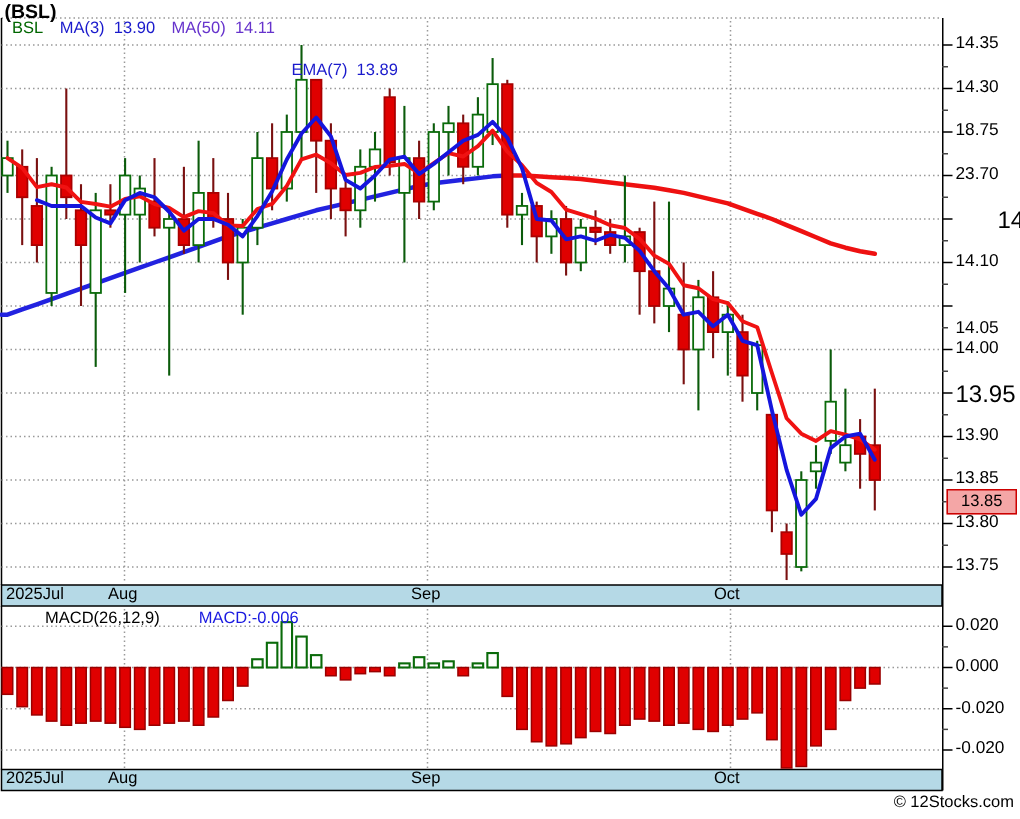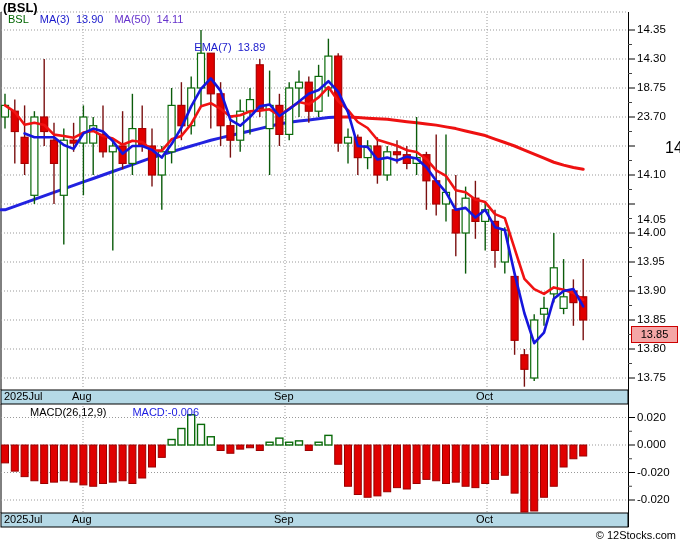--- a/index.html
+++ b/index.html
@@ -291,21 +291,21 @@
 
   <div id="labels">
       <div class="abs" style="left: 637px; top: 23px; font-size: 11.5px;">14.35</div>
       <div class="abs" style="left: 637px; top: 52px; font-size: 11.5px;">14.30</div>
       <div class="abs" style="left: 637px; top: 81px; font-size: 11.5px;">18.75</div>
       <div class="abs" style="left: 637px; top: 110px; font-size: 11.5px;">23.70</div>
       <div class="abs" style="left: 637px; top: 139px; font-size: 16px; margin-left: 28px;">14.15</div>
       <div class="abs" style="left: 637px; top: 168px; font-size: 11.5px;">14.10</div>
       <div class="abs" style="left: 637px; top: 197px; font-size: 11.5px; margin-top: 16px;">14.05</div>
       <div class="abs" style="left: 637px; top: 226px; font-size: 11.5px;">14.00</div>
-      <div class="abs" style="left: 637px; top: 255px; font-size: 11px;">13.95</div>
+      <div class="abs" style="left: 637px; top: 255px; font-size: 16px;">13.95</div>
       <div class="abs" style="left: 637px; top: 284px; font-size: 11.5px;">13.90</div>
       <div class="abs" style="left: 637px; top: 313px; font-size: 11.5px;">13.85</div>
       <div class="abs" style="left: 637px; top: 342px; font-size: 11.5px;">13.80</div>
       <div class="abs" style="left: 637px; top: 371px; font-size: 11.5px;">13.75</div>
       <div class="abs" style="left: 637px; top: 410.5px; font-size: 11.5px;">0.020</div>
       <div class="abs" style="left: 637px; top: 438px; font-size: 11.5px;">0.000</div>
       <div class="abs" style="left: 637px; top: 465.5px; font-size: 11.5px;">-0.020</div>
       <div class="abs" style="left: 637px; top: 493px; font-size: 11.5px;">-0.020</div>
       <div class="abs" style="left: 4px; top: 390px; font-size: 11px;">2025Jul</div>
       <div class="abs" style="left: 72px; top: 390px; font-size: 11px;">Aug</div>

